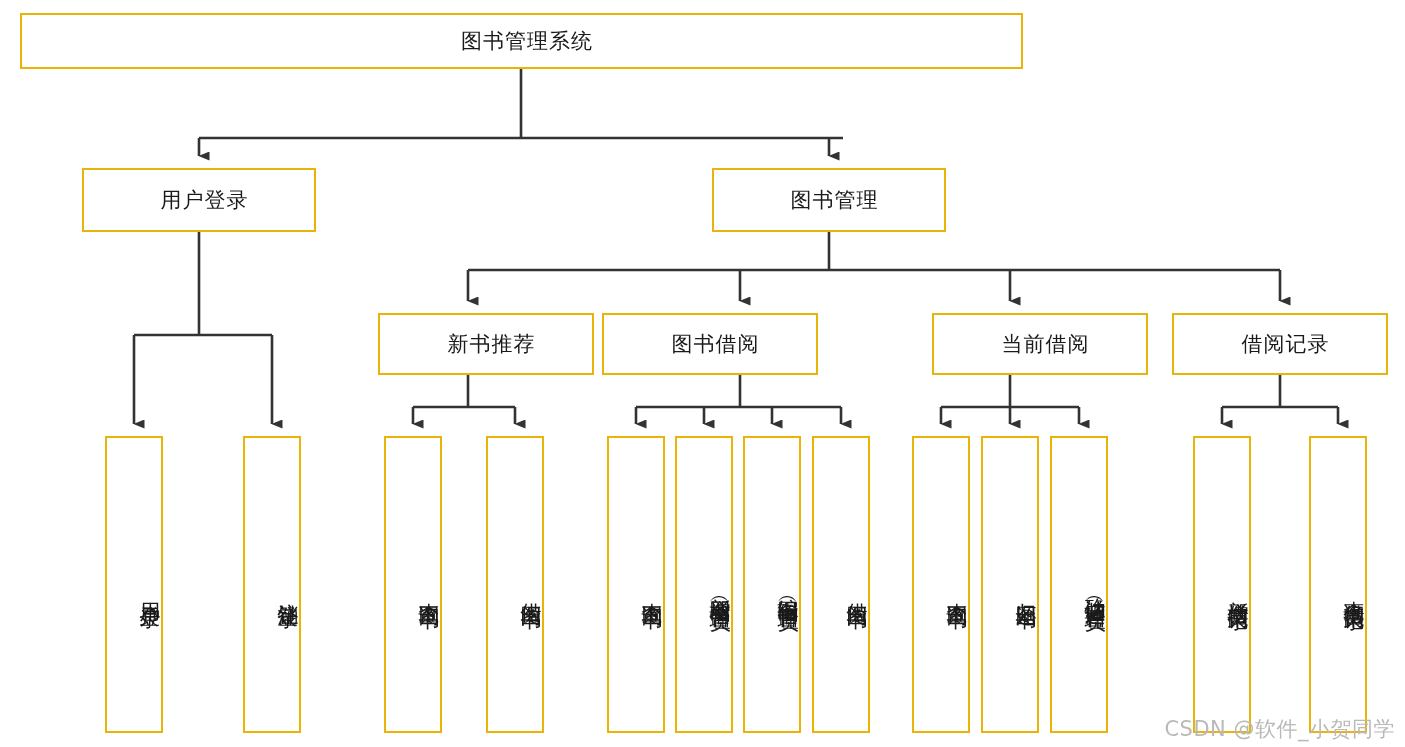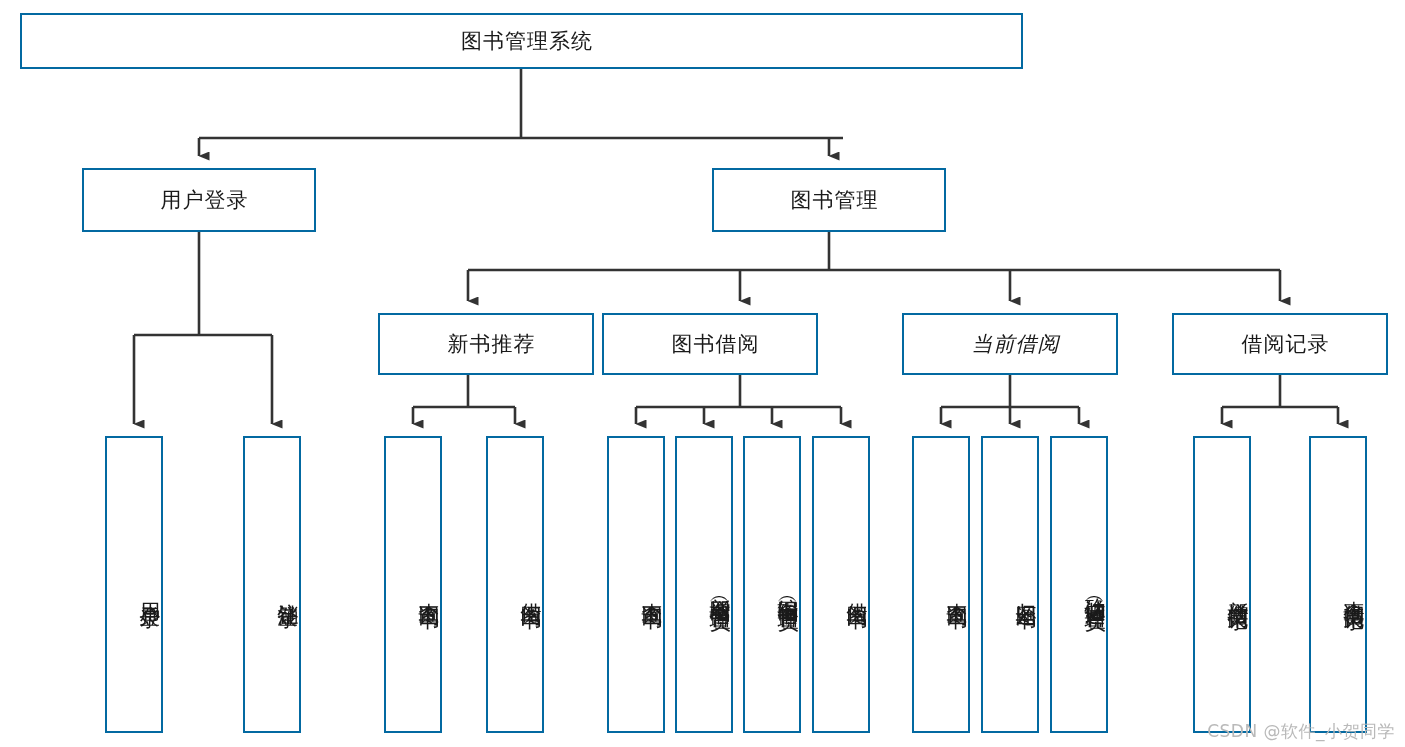--- a/index.html
+++ b/index.html
@@ -22,21 +22,21 @@
   svg#flow-svg {
     position: absolute;
     top: 0;
     left: 0;
     width: 1405px;
     height: 747px;
   }
   .node-box {
     position: absolute;
     box-sizing: border-box;
-    border: 2px solid #0369a1;
+    border: 2px solid #eab308;
     background: #ffffff;
     display: flex;
     align-items: center;
     justify-content: center;
     color: #1a1a1a;
     padding-left: 11px;
   }
   .node-box.horizontal {
     font-size: 21px;
     letter-spacing: 1px;
@@ -51,21 +51,21 @@
     padding-top: 10px;
     line-height: 1.05;
   }
   .node-label {
     white-space: nowrap;
   }
   #watermark {
     position: absolute;
     right: 10px;
     bottom: 4px;
-    font-size: 17px;
+    font-size: 21px;
     color: #b9b9b9;
     letter-spacing: 0.5px;
     white-space: nowrap;
     pointer-events: none;
   }
 </style>
 </head>
 <body>
 
 <div id="diagram-root">
@@ -131,21 +131,21 @@
   <div class="node-box horizontal" style="left:712px; top:168px; width:234px; height:64px;text-align:right;">
     <span class="node-label">图书管理</span>
   </div>
 
   <div class="node-box horizontal" style="left:378px; top:313px; width:216px; height:62px;">
     <span class="node-label">新书推荐</span>
   </div>
   <div class="node-box horizontal" style="left:602px; top:313px; width:216px; height:62px;">
     <span class="node-label">图书借阅</span>
   </div>
-  <div class="node-box horizontal" style="left:902px; top:313px; width:216px; height:62px;font-style:italic;">
+  <div class="node-box horizontal" style="left:932px; top:313px; width:216px; height:62px;">
     <span class="node-label">当前借阅</span>
   </div>
   <div class="node-box horizontal" style="left:1172px; top:313px; width:216px; height:62px;">
     <span class="node-label">借阅记录</span>
   </div>
 
   <div class="node-box vertical" style="left:105px; top:436px; width:58px; height:297px;">
     <span class="node-label">用户登录</span>
   </div>
   <div class="node-box vertical" style="left:243px; top:436px; width:58px; height:297px;">

